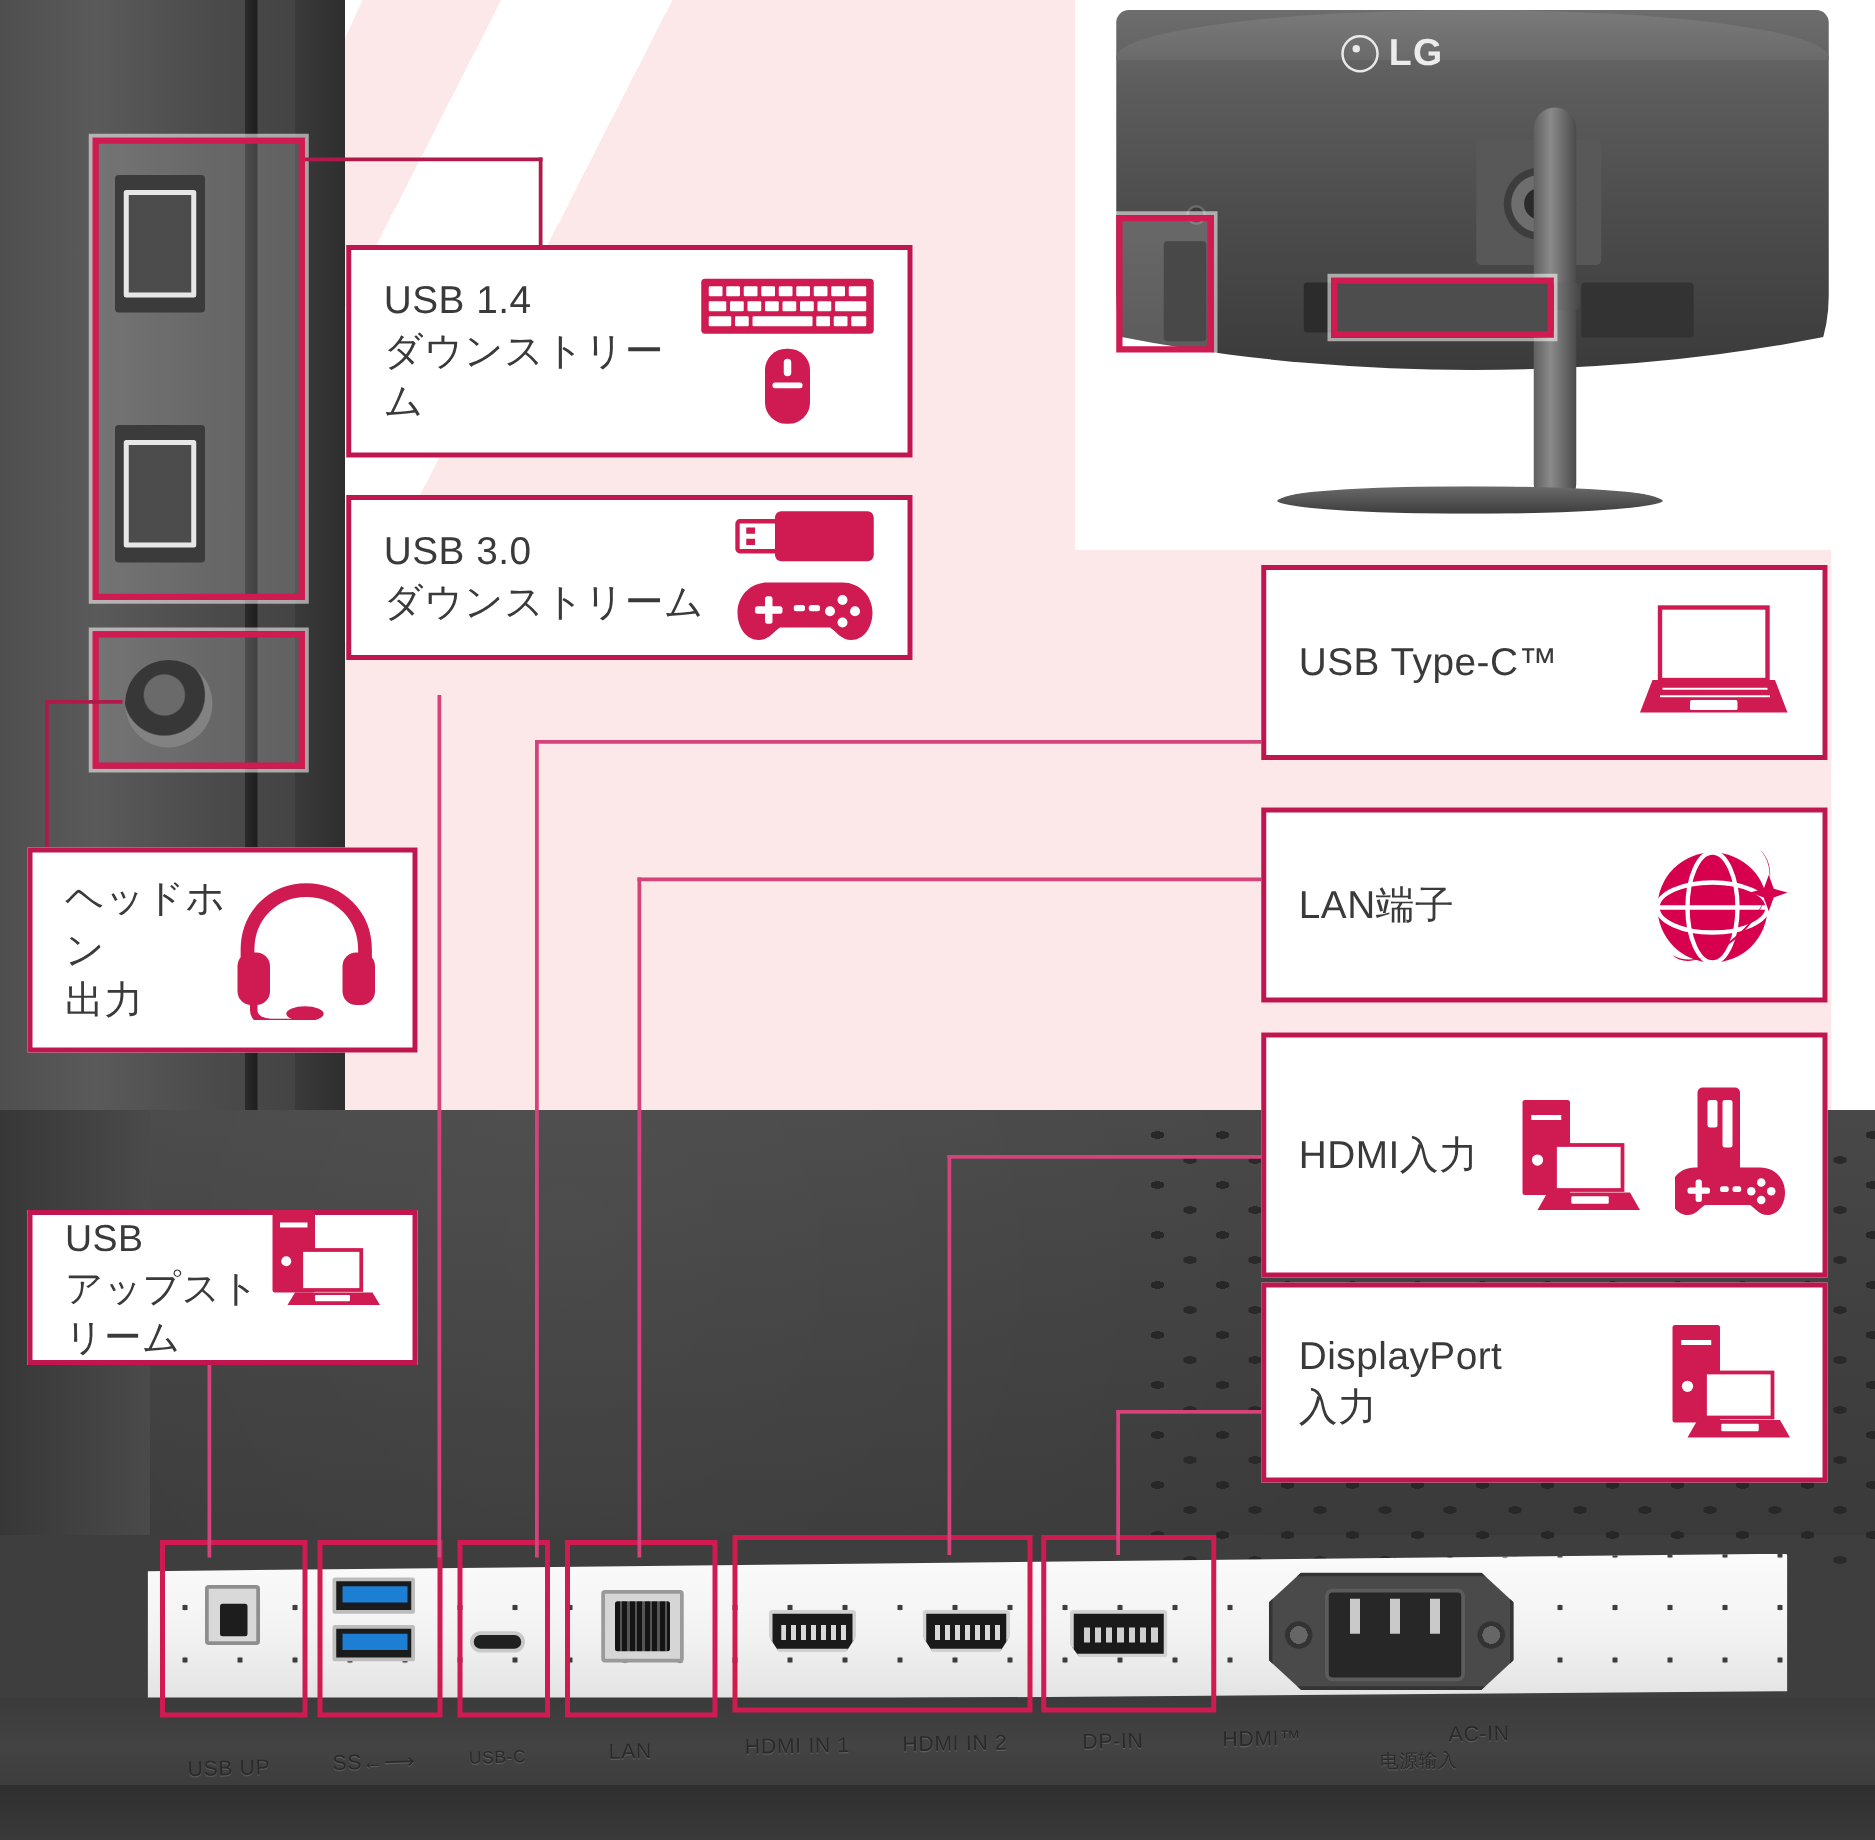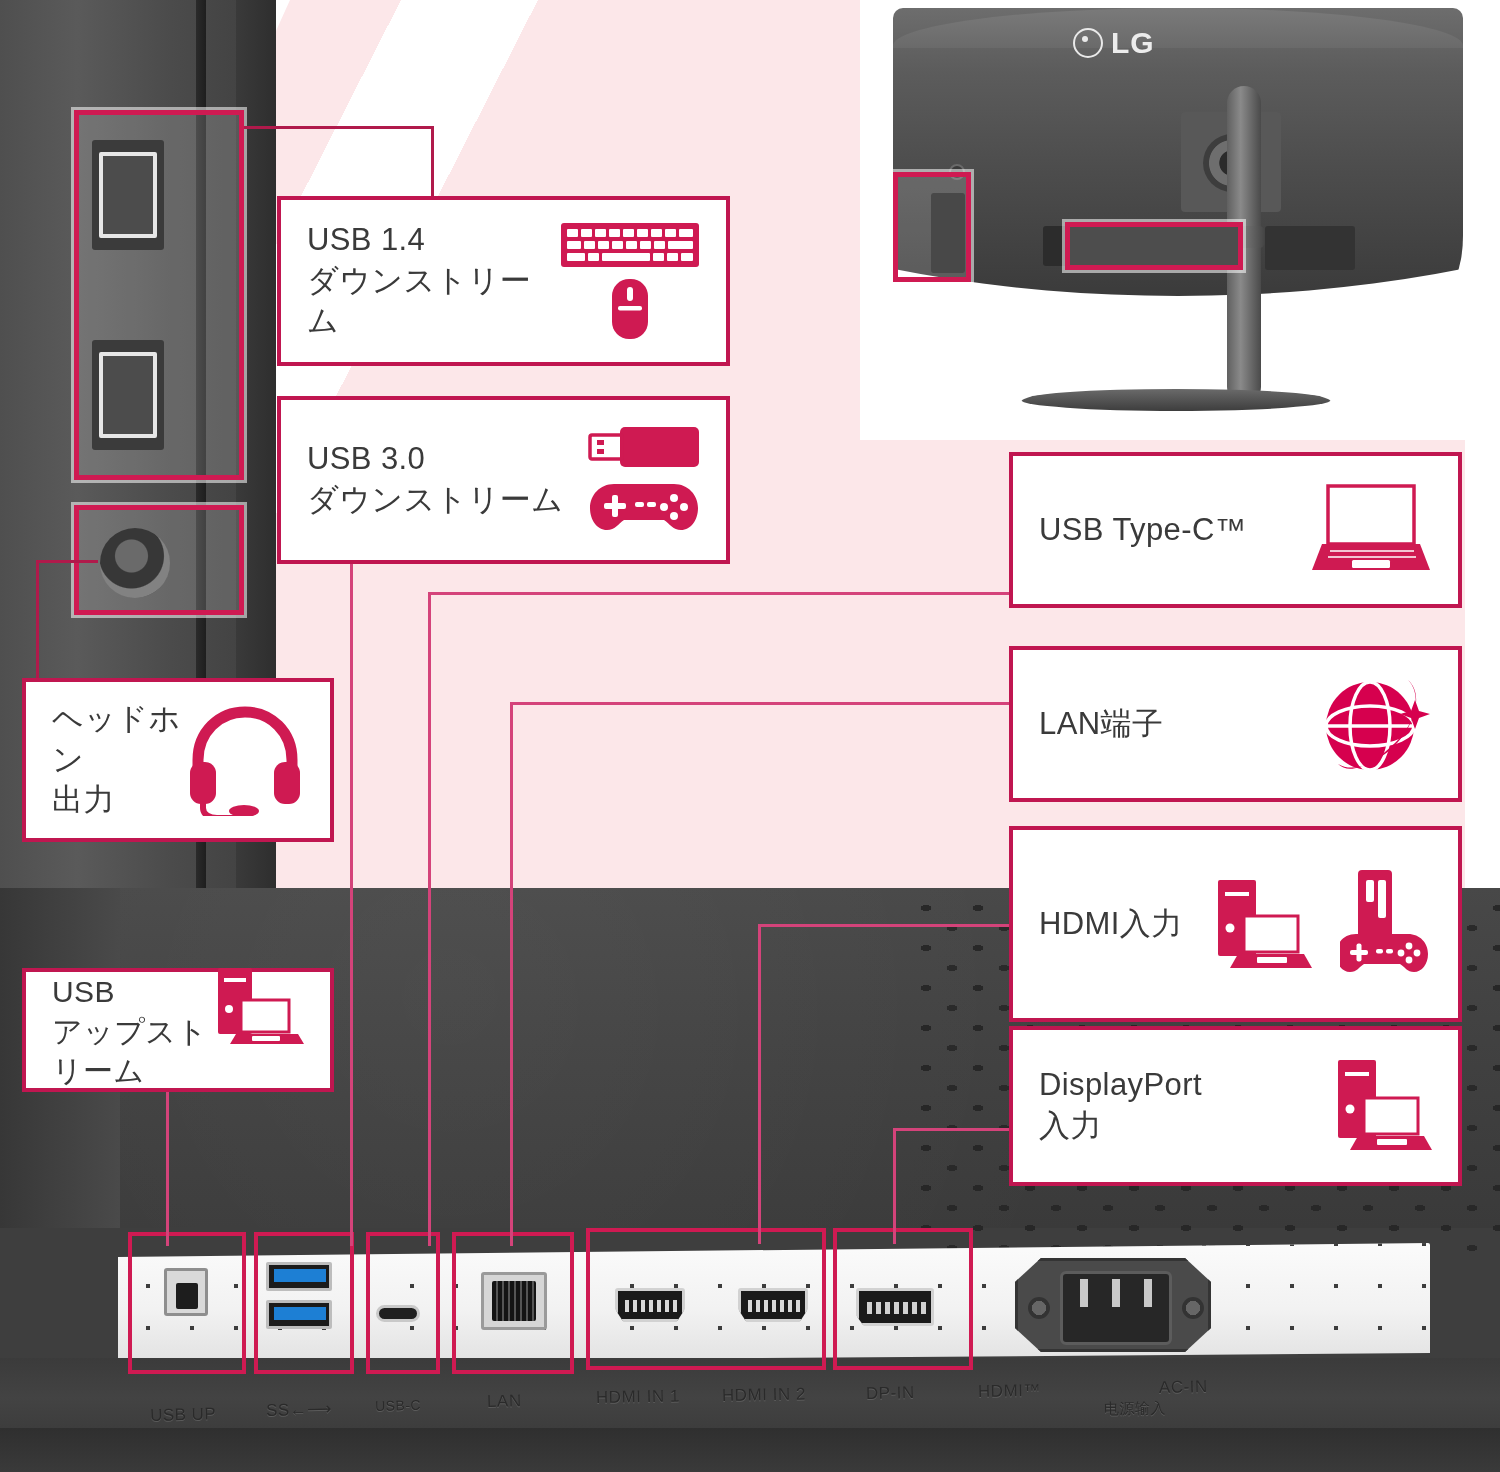--- a/index.html
+++ b/index.html
@@ -450,21 +450,21 @@
       <span>
         <svg width="48" height="64" viewBox="0 0 48 64">
           <rect x="6" y="2" width="36" height="60" rx="17" fill="#cf1a52"></rect>
           <rect x="21" y="10" width="6" height="14" rx="3" fill="#ffffff"></rect>
           <rect x="12" y="29" width="24" height="4.5" rx="2" fill="#ffffff"></rect>
         </svg>
       </span>
     </div>
   </div>
 
-  <div class="card" style="left:277px; top:396px; width:453px; height:168px;">
+  <div class="card" style="left:277px; top:396px; width:453px; height:132px;">
     <div class="label">USB 3.0
 ダウンストリーム</div>
     <div class="icons stack">
       <span>
         <svg width="112" height="42" viewBox="0 0 112 42">
           <rect x="32" y="1" width="79" height="40" rx="5" fill="#cf1a52"></rect>
           <rect x="2" y="9" width="32" height="24" rx="2" fill="none" stroke="#cf1a52" stroke-width="3.5"></rect>
           <rect x="9" y="14" width="7" height="5" fill="#cf1a52"></rect>
           <rect x="9" y="23" width="7" height="5" fill="#cf1a52"></rect>
         </svg>

